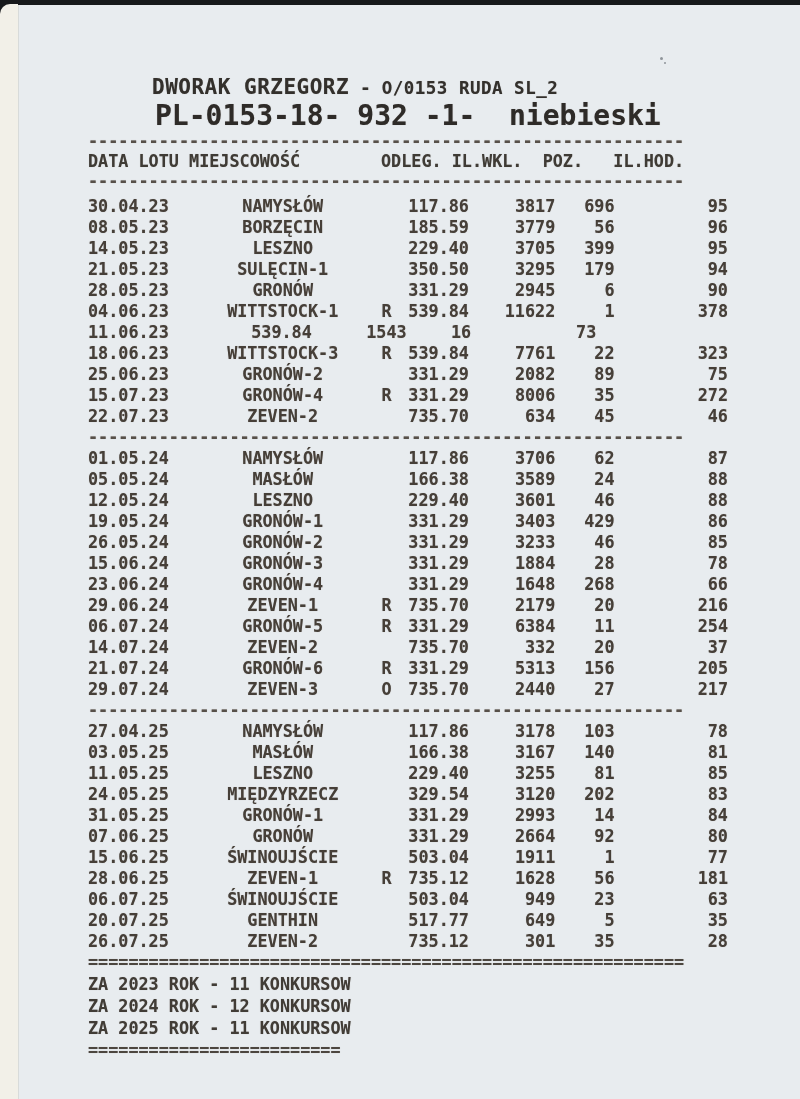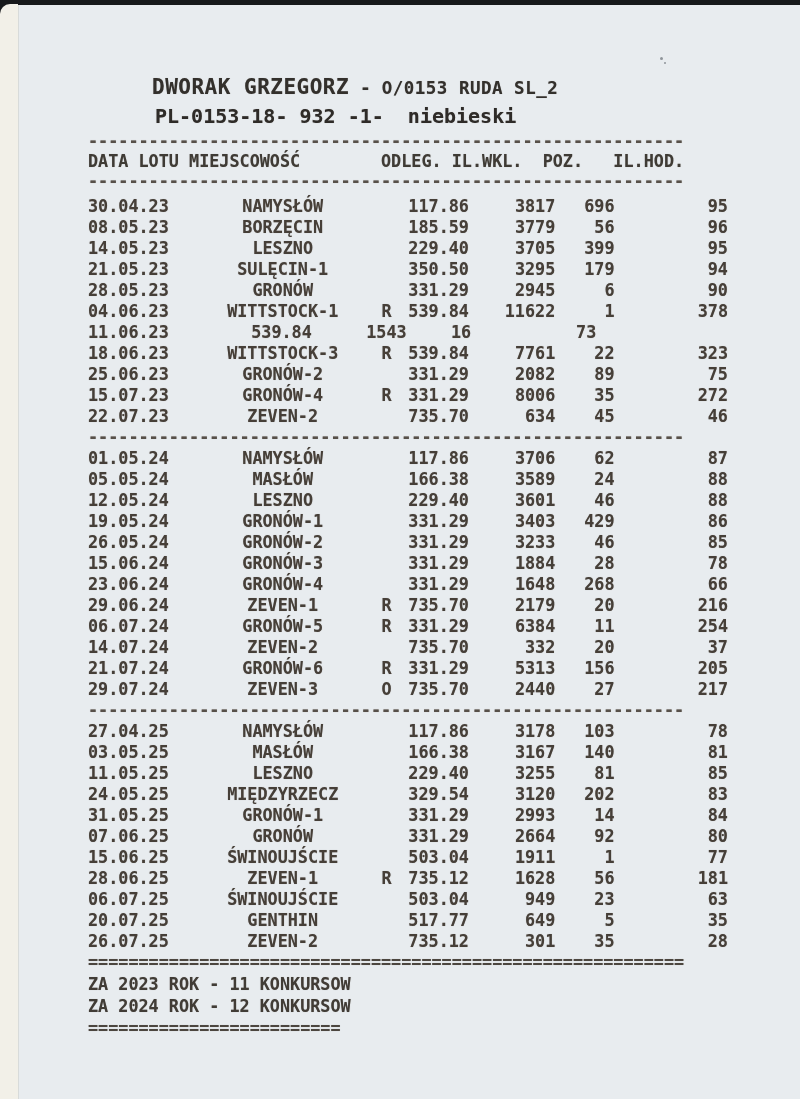--- a/index.html
+++ b/index.html
@@ -37,21 +37,21 @@
     line-height: 26px;
     height: 26px;
     white-space: pre;
     color: #33302c;
   }
   .t1-main { font-size: 21px; letter-spacing: 0.5px; }
   .t1-sep  { font-size: 18px; }
   .t1-sub  { font-size: 17.5px; letter-spacing: 0.5px; }
   .title2 {
     margin-left: 67px;
-    font-size: 20px;
+    font-size: 28px;
     line-height: 32px;
     height: 32px;
     white-space: pre;
     color: #2e2b28;
   }
   .sep {
     white-space: pre;
     color: #575049;
     overflow: hidden;
   }
@@ -483,17 +483,18 @@
     </div>
 
   <div class="sep dbl">===========================================================</div>
 
   <div>
 
       <div class="foot-line">ZA 2023 ROK - 11 KONKURSOW</div>
 
       <div class="foot-line">ZA 2024 ROK - 12 KONKURSOW</div>
 
+      <div class="foot-line">ZA 2025 ROK - 11 KONKURSOW</div>
     </div>
 
   <div class="sep dbl-short">=========================</div>
 
 </div>
 
 </body></html>

